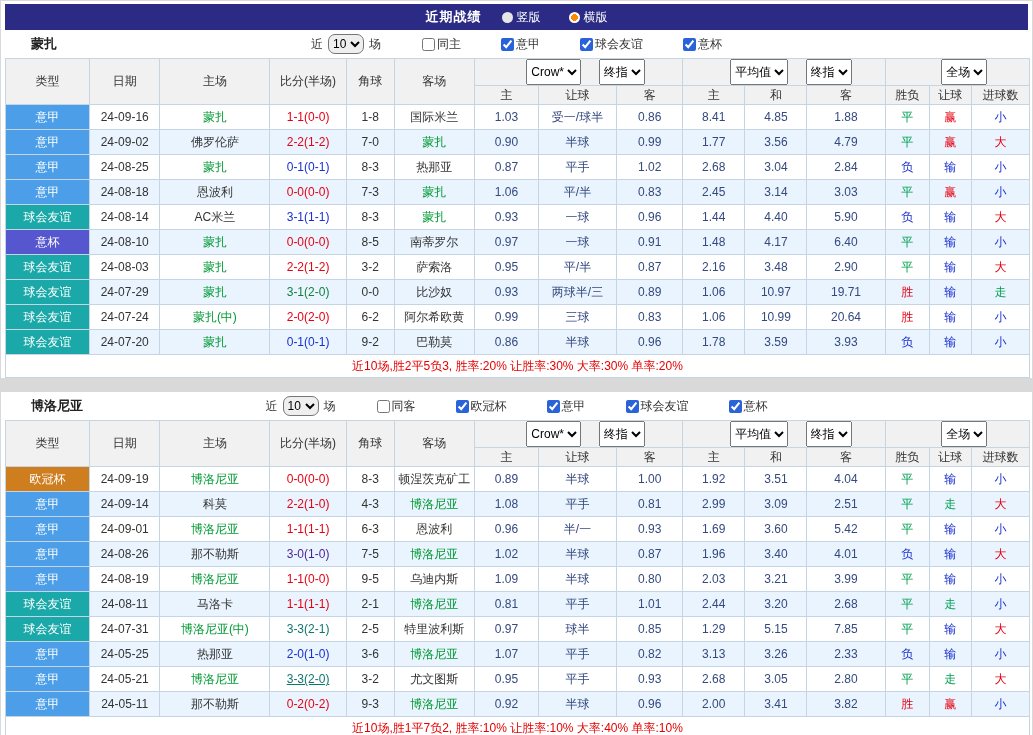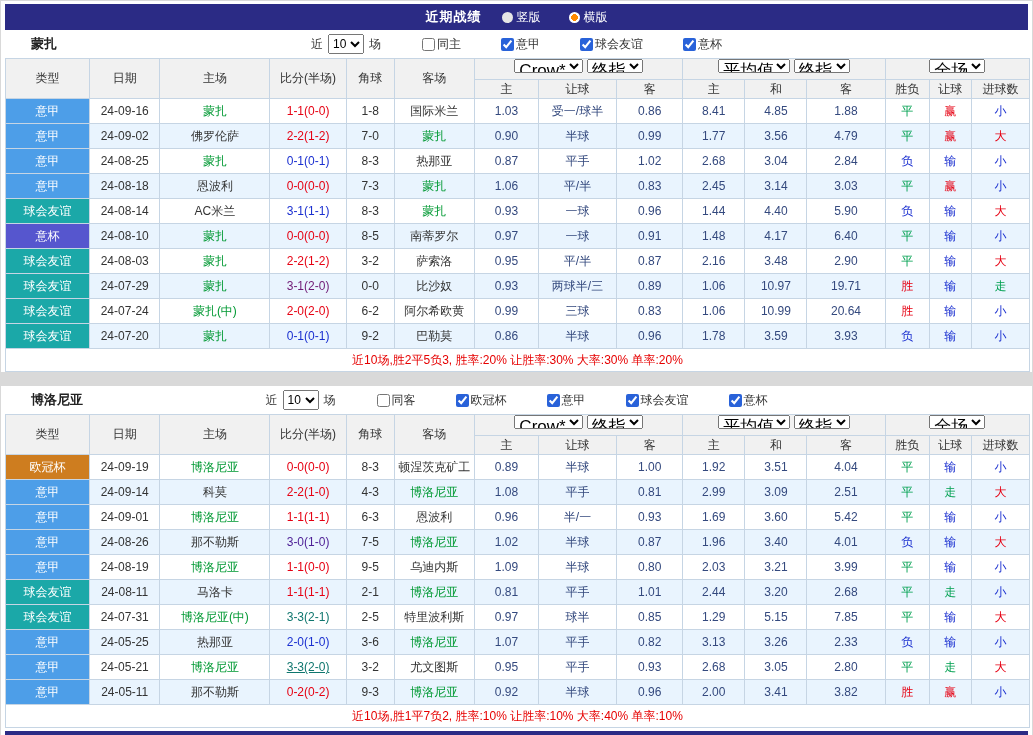--- a/index.html
+++ b/index.html
@@ -12,33 +12,33 @@
   }
   .title-bar .title { font-weight: bold; font-size: 13px; letter-spacing: 1px; }
   .radio-group { display: flex; gap: 28px; align-items: center; }
   .radio { display: inline-flex; align-items: center; gap: 4px; cursor: pointer; color: #fff; }
   .dot { width: 11px; height: 11px; border-radius: 50%; background: #e6e6e6; display: inline-block; }
   .dot.on { background: radial-gradient(circle, #ff8a00 0 3.5px, #ffffff 3.5px); }
 
   .section-bar { position: relative; height: 28px; display: flex; align-items: center; justify-content: center; margin: 0 4px; background: #fff; }
   .team-name { position: absolute; left: 26px; font-weight: bold; font-size: 13px; color: #222; }
   .filters { display: flex; align-items: center; gap: 5px; }
-  .filters select { font-size: 12px; height: 20px; }
+  .filters select { font-size: 12px; height: 20px; border-radius: 7px; }
   .cb-list { display: inline-flex; align-items: center; gap: 8px; margin-left: 4px; }
   .cb-list label { display: inline-flex; align-items: center; gap: 2px; cursor: pointer; padding-left: 32px; }
   .cb-list input[type="checkbox"] { width: 13px; height: 13px; accent-color: #2962d9; }
 
   table.stats { width: 1025px; margin: 0 4px; border-collapse: collapse; table-layout: fixed; }
   .stats th, .stats td {
     border: 1px solid #C6D5E4; text-align: center; padding: 0;
     overflow: hidden; white-space: nowrap; height: 25px;
   }
   .stats thead th { background: #F1F1F1; font-weight: normal; color: #333; height: 20px; }
   .stats thead tr.sub th { height: 19px; }
-  .stats thead th.selcell select { font-size: 17px; height: 14px; max-width: 72px; }
+  .stats thead th.selcell select { font-size: 12px; height: 26px; max-width: 72px; margin-left: 14px; }
   .stats tbody tr.alt td { background: #E9F4FE; }
   .stats td.type { color: #fff; }
   .stats td.team { color: #333; }
   .stats td.odds { color: #34497E; }
   .stats tfoot td { height: 23px; color: #E60000; background: #fff; }
 
   .section-gap { height: 14px; background: #D9D9D9; }
   .bottom-bar { height: 5px; background: #2B2B85; margin: 3px 4px 0 4px; }
 </style>
 </head>
@@ -252,21 +252,21 @@
           <td class="odds">3.48</td>
           <td class="odds">2.90</td>
           <td style="color: rgb(0, 160, 80);">平</td>
           <td style="color: rgb(26, 47, 208);">输</td>
           <td style="color: rgb(230, 0, 18);">大</td>
         </tr>
         <tr class="alt">
           <td class="type" style="background: rgb(27, 168, 168);">球会友谊</td>
           <td>24-07-29</td>
           <td class="team" style="color: rgb(0, 153, 51);">蒙扎</td>
-          <td class="score" style="color: #701a75;">3-1(2-0)</td>
+          <td class="score" style="color: #15803d;">3-1(2-0)</td>
           <td>0-0</td>
           <td class="team">比沙奴</td>
           <td class="odds">0.93</td>
           <td class="odds">两球半/三</td>
           <td class="odds">0.89</td>
           <td class="odds">1.06</td>
           <td class="odds">10.97</td>
           <td class="odds">19.71</td>
           <td style="color: rgb(230, 0, 18);">胜</td>
           <td style="color: rgb(26, 47, 208);">输</td>

